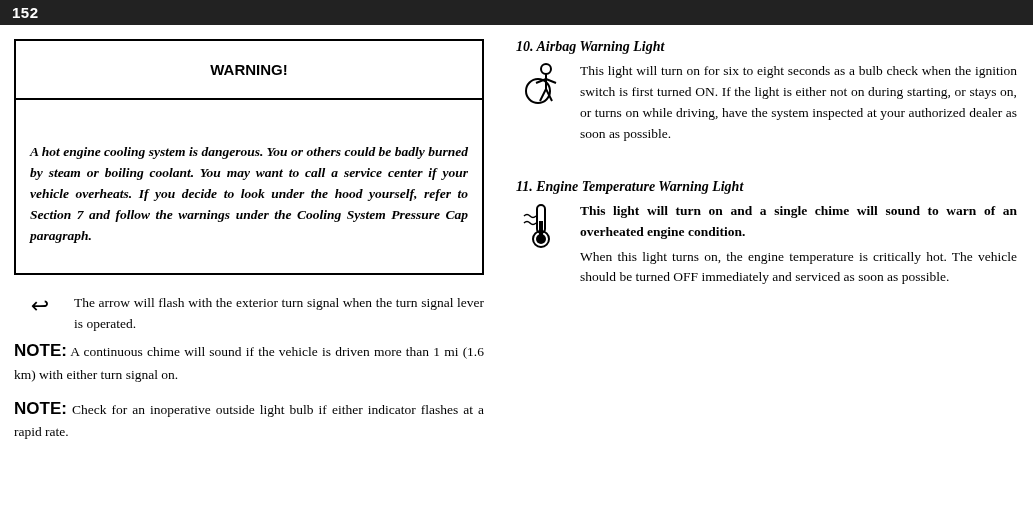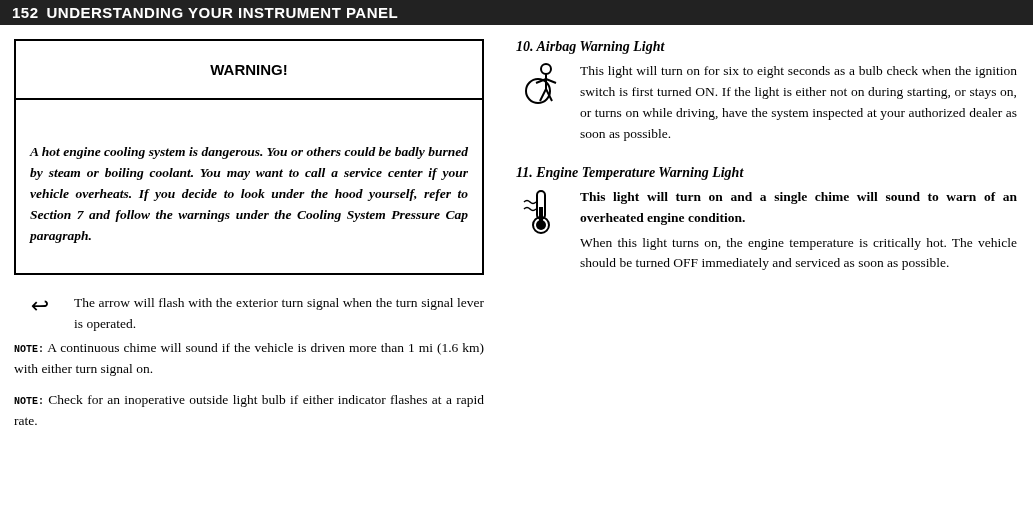--- a/index.html
+++ b/index.html
@@ -112,23 +112,23 @@
     }
 
     .note-text {
       font-size: 13.5px;
       line-height: 1.55;
       text-align: justify;
       margin-bottom: 10px;
     }
 
     .note-label {
-      font-family: Liberation Mono, monospace;
-      font-weight: bold;
-      font-size: 10px;
+      font-family: Liberation Sans, sans-serif;
+      font-weight: bold;
+      font-size: 17px;
     }
 
     .right-section-block {
       margin-bottom: 14px;
     }
 
     .right-icon-float {
       float: left;
       margin-right: 8px;
       margin-bottom: 4px;
@@ -138,21 +138,20 @@
       content: '';
       display: table;
       clear: both;
     }
   </style>
 </head>
 <body>
 
 <div class="header-bar">
   <span class="page-number">152</span>
-  <span>UNDERSTANDING YOUR INSTRUMENT PANEL</span>
 </div>
 
 <div class="main-content">
 
   <div class="left-column">
 
     <div class="warning-box">
       <div class="warning-title">WARNING!</div>
       <div class="warning-body">
         <p>A hot engine cooling system is dangerous. You or others could be badly burned by steam or boiling coolant. You may want to call a service center if your vehicle overheats. If you decide to look under the hood yourself, refer to Section 7 and follow the warnings under the Cooling System Pressure Cap paragraph.</p>
@@ -177,21 +176,21 @@
       </p>
     </div>
 
   </div>
 
   <div class="right-column">
 
     <div class="right-section-block clearfix">
       <div class="section-heading">10.  Airbag Warning Light</div>
 
-      <div style="display:flex; align-items:flex-start; margin-bottom:6px;">
+      <div style="display:flex; align-items:flex-start; margin-bottom:20px;">
         <div class="right-icon-float" style="flex-shrink:0; width:56px; margin-right:8px;">
           
           <svg width="50" height="50" viewBox="0 0 50 50">
 
             <circle cx="30" cy="8" r="5" fill="none" stroke="#000" stroke-width="2"></circle>
 
             <line x1="30" y1="13" x2="30" y2="28" stroke="#000" stroke-width="2"></line>
 
             <line x1="30" y1="18" x2="20" y2="22" stroke="#000" stroke-width="2"></line>
             <line x1="30" y1="18" x2="40" y2="22" stroke="#000" stroke-width="2"></line>

